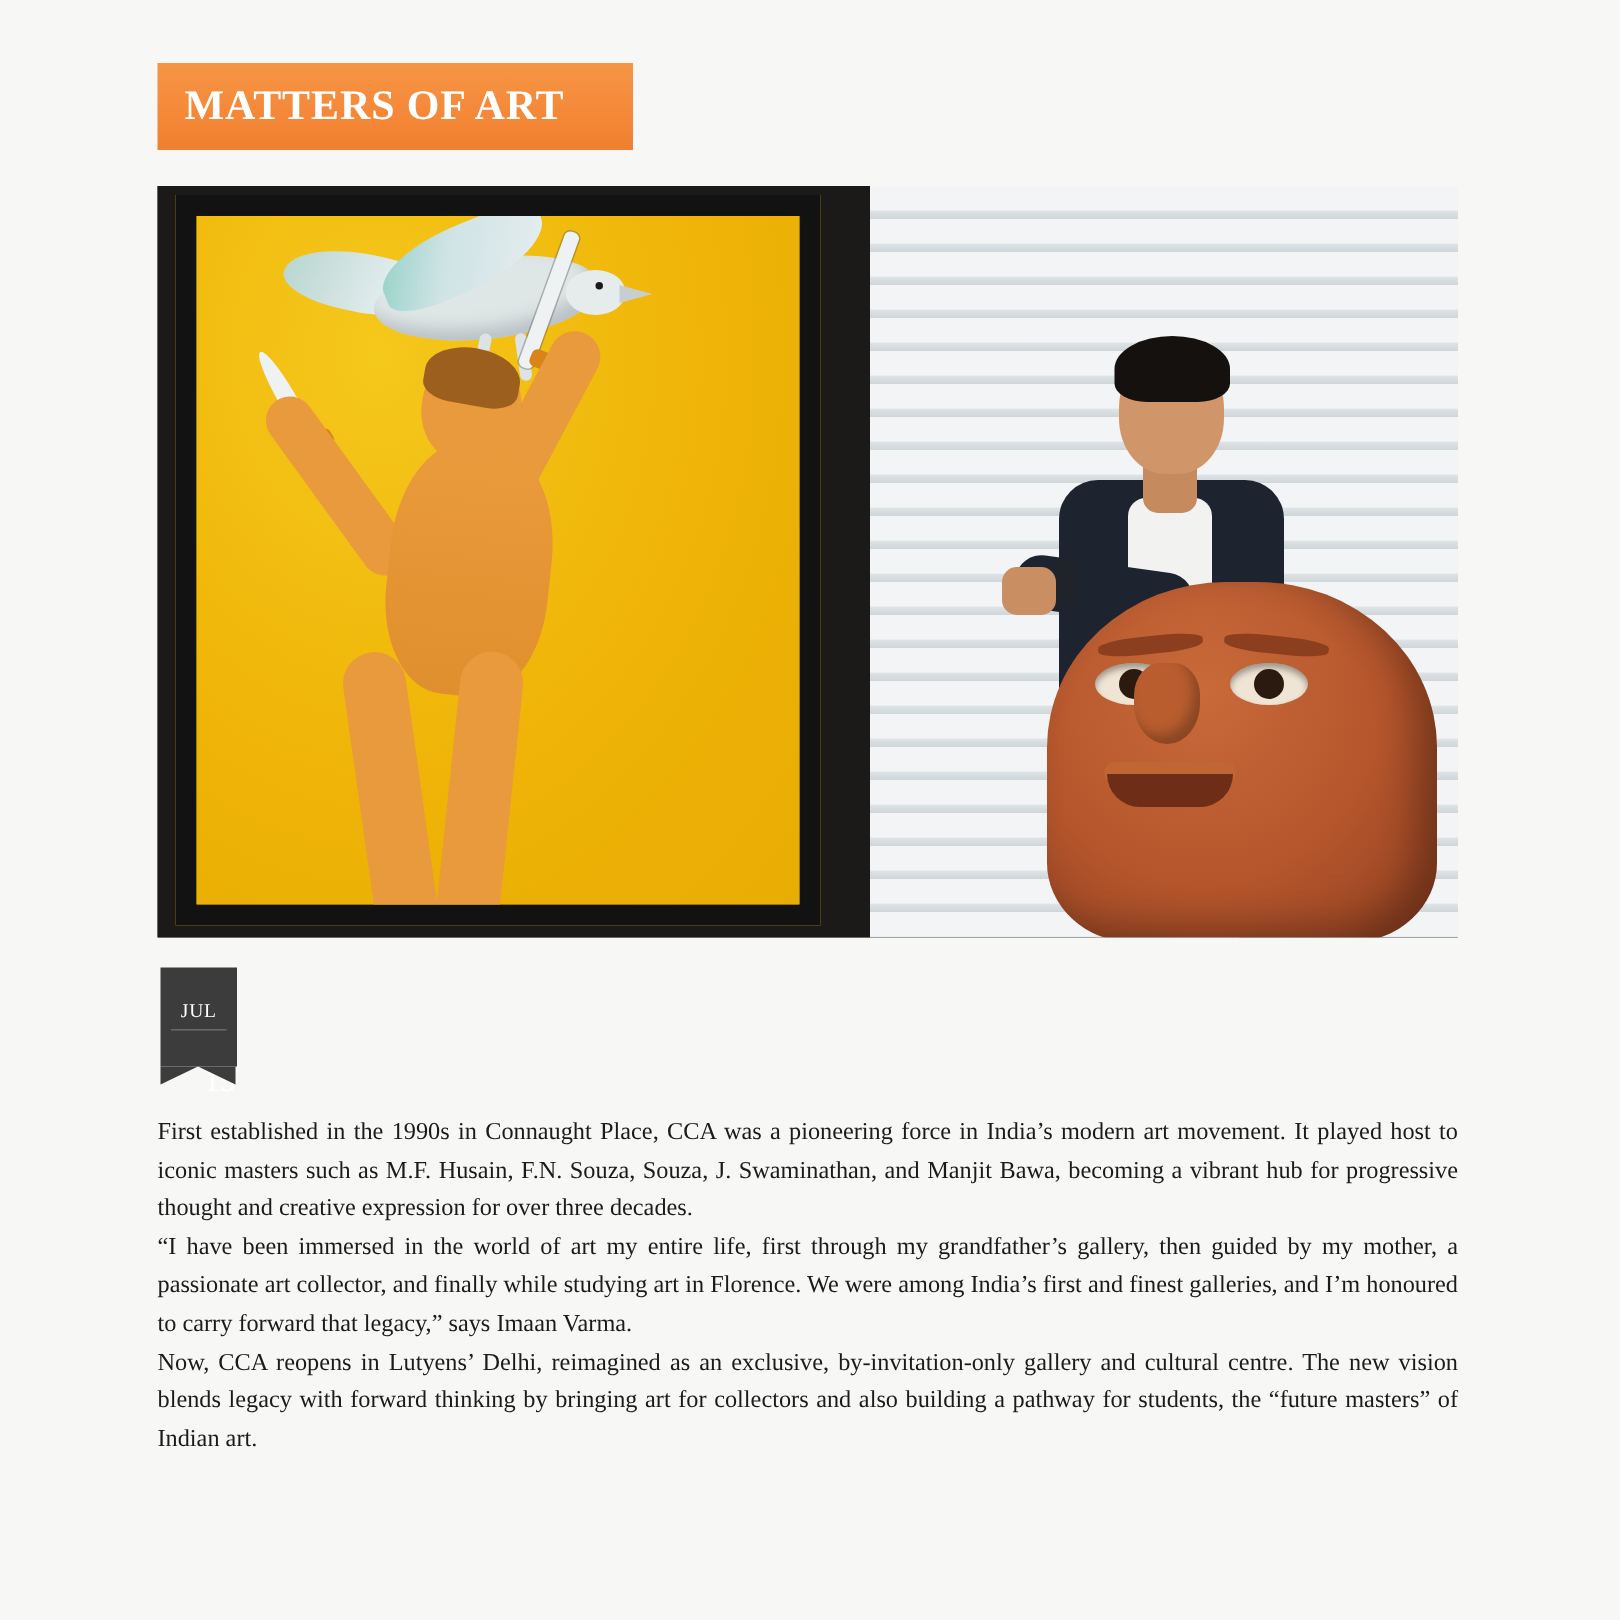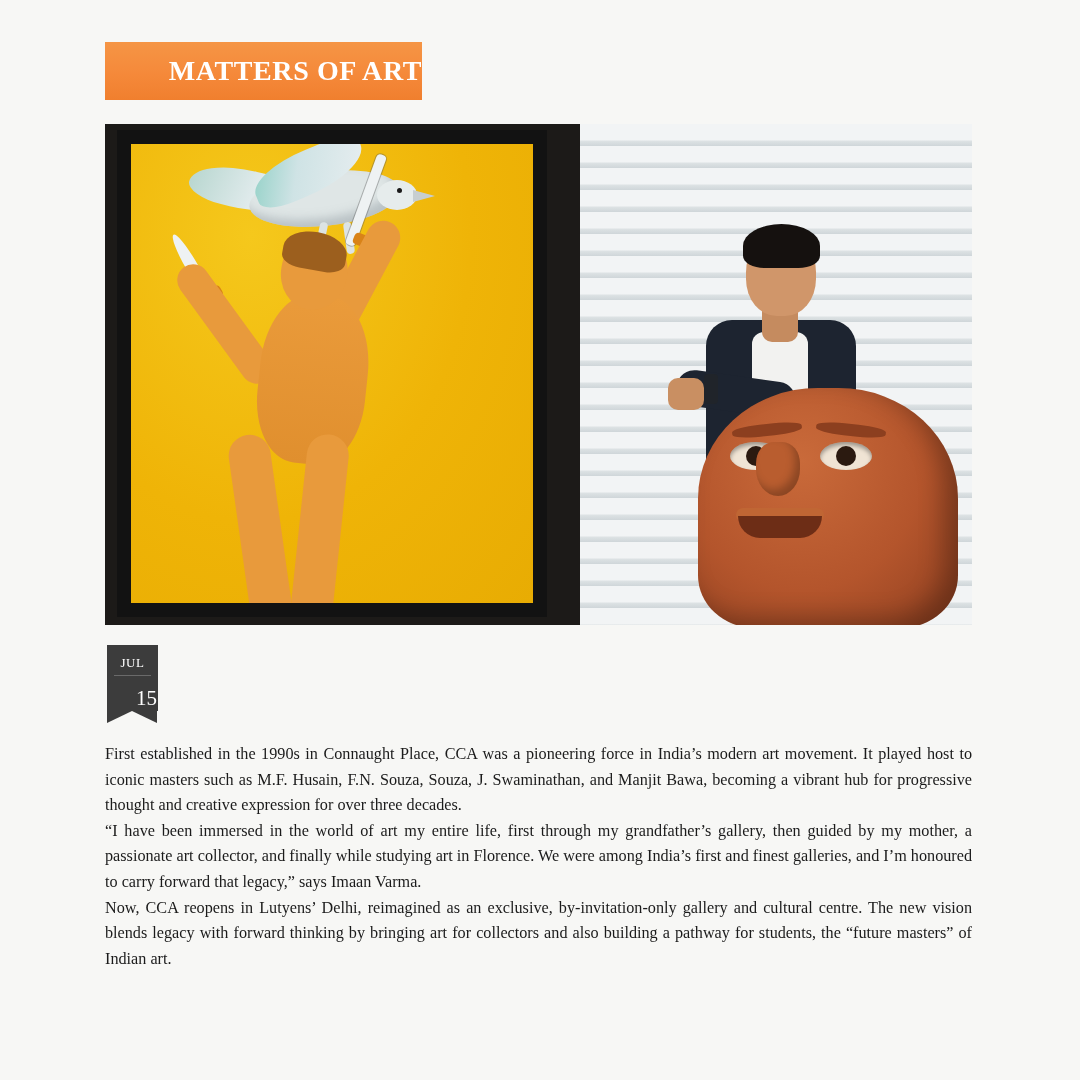--- a/index.html
+++ b/index.html
@@ -25,21 +25,20 @@
     position: absolute;
     left: 105px;
     top: 42px;
     width: 317px;
     height: 58px;
     background: linear-gradient(to bottom, #f59545 0%, #f5893a 55%, #f07f2e 100%);
     display: flex;
     align-items: center;
     padding-left: 18px;
     box-sizing: border-box;
-    justify-content: flex-end;
   }
   .masthead-title {
     color: #ffffff;
     font-family: "Liberation Serif", serif;
     font-weight: bold;
     font-size: 28px;
     letter-spacing: 0.6px;
   }
 
   
@@ -353,21 +352,21 @@
     border-right: 25.5px solid #3c3c3c;
     border-bottom: 12px solid transparent;
   }
   .date-month {
     display: block;
     font-size: 13px;
     letter-spacing: .5px;
     padding-top: 6px;
     border-bottom: 1px solid #6a6a6a;
     padding-bottom: 4px;
-    margin: 4px 7px;
+    margin: 15px 7px;
   }
   .date-day {
     display: block;
     font-size: 21px;
     padding-top: 6px;
     margin-left: 28px;
   }
 
   
   .headline {

